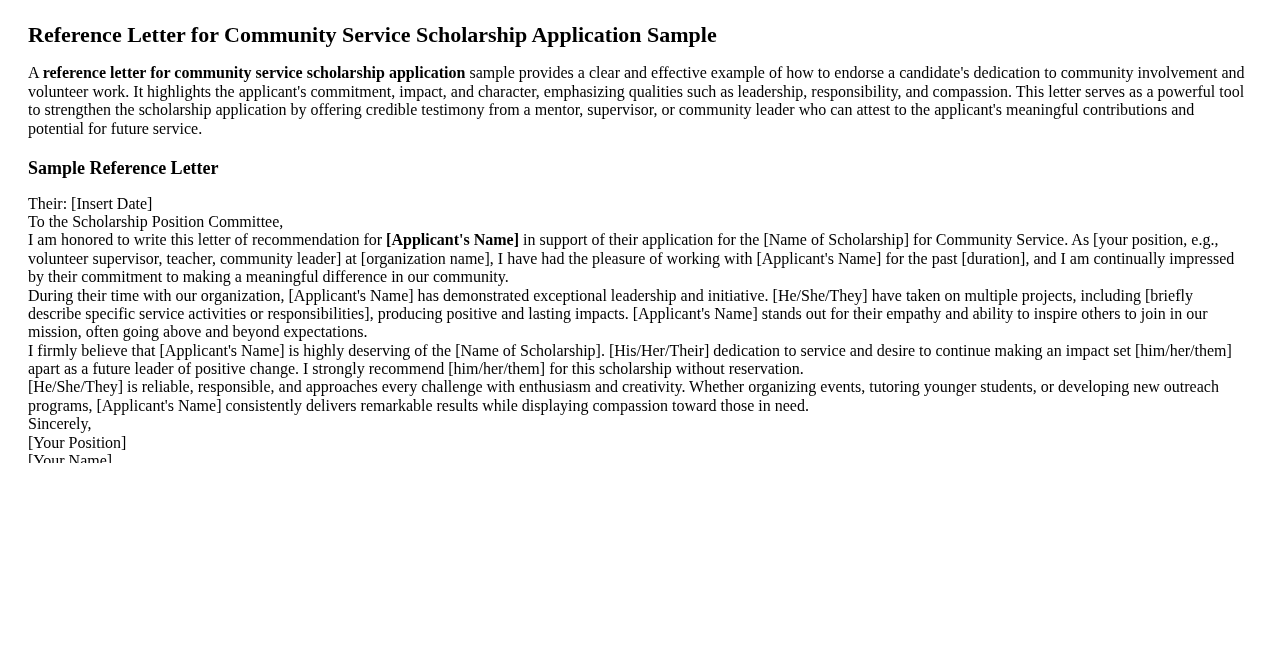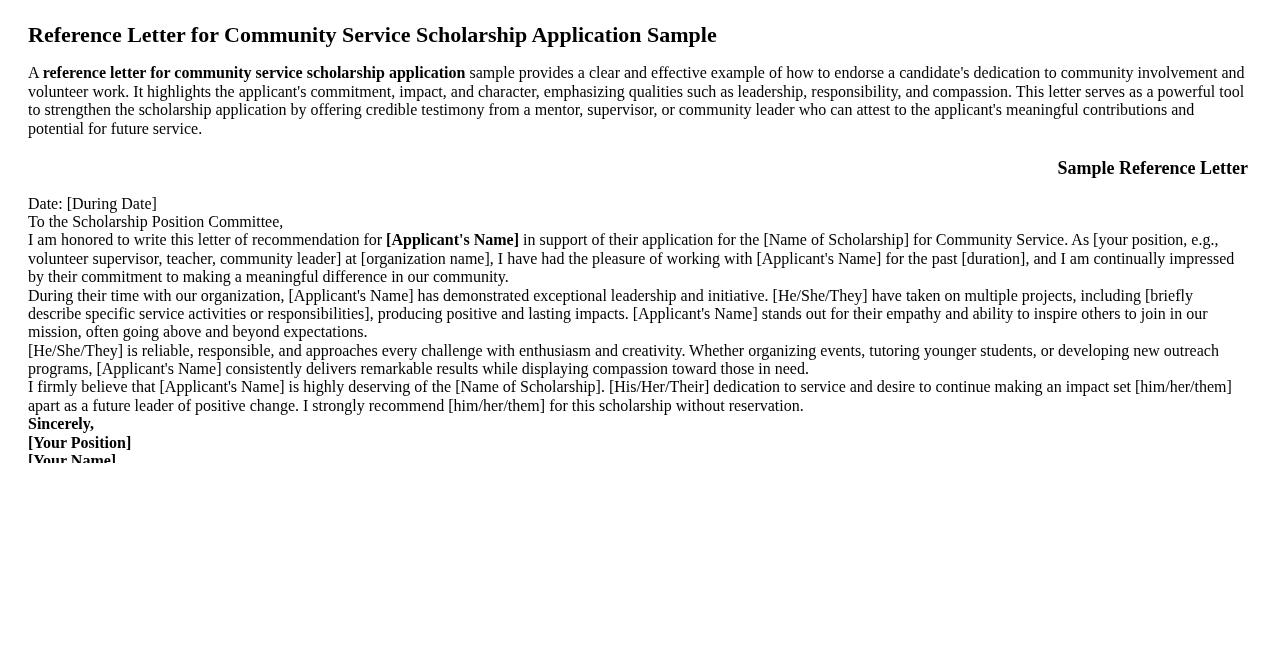--- a/index.html
+++ b/index.html
@@ -23,55 +23,53 @@
     font-size: 22px;
     font-weight: bold;
     margin: 14px 0 16px 0;
     line-height: 1.2;
   }
   h2.section-heading {
     font-size: 18px;
     font-weight: bold;
     margin: 20px 0 15px 0;
     line-height: 1.2;
-    text-align: right;
   }
   p {
     margin: 0 0;
   }
   .bold-inline {
     font-weight: bold;
   }
   .closing .line {
     display: block;
-    font-weight: bold;
   }
 </style>
 </head>
 <body>
 
 <div class="page">
 
   <h1 class="doc-title">Reference Letter for Community Service Scholarship Application Sample</h1>
 
   <p><span>A </span><span class="bold-inline">reference letter for community service scholarship application</span><span> sample provides a clear and effective example of how to endorse a candidate's dedication to community involvement and volunteer work. It highlights the applicant's commitment, impact, and character, emphasizing qualities such as leadership, responsibility, and compassion. This letter serves as a powerful tool to strengthen the scholarship application by offering credible testimony from a mentor, supervisor, or community leader who can attest to the applicant's meaningful contributions and potential for future service.</span></p>
 
   <h2 class="section-heading">Sample Reference Letter</h2>
 
-  <p>Date: [During Date]</p>
+  <p>Their: [Insert Date]</p>
 
   <p>To the Scholarship Position Committee,</p>
 
   <p><span>I am honored to write this letter of recommendation for </span><span class="bold-inline">[Applicant's Name]</span><span> in support of their application for the [Name of Scholarship] for Community Service. As [your position, e.g., volunteer supervisor, teacher, community leader] at [organization name], I have had the pleasure of working with [Applicant's Name] for the past [duration], and I am continually impressed by their commitment to making a meaningful difference in our community.</span></p>
 
   <p>During their time with our organization, [Applicant's Name] has demonstrated exceptional leadership and initiative. [He/She/They] have taken on multiple projects, including [briefly describe specific service activities or responsibilities], producing positive and lasting impacts. [Applicant's Name] stands out for their empathy and ability to inspire others to join in our mission, often going above and beyond expectations.</p>
 
+  <p>I firmly believe that [Applicant's Name] is highly deserving of the [Name of Scholarship]. [His/Her/Their] dedication to service and desire to continue making an impact set [him/her/them] apart as a future leader of positive change. I strongly recommend [him/her/them] for this scholarship without reservation.</p>
+
   <p>[He/She/They] is reliable, responsible, and approaches every challenge with enthusiasm and creativity. Whether organizing events, tutoring younger students, or developing new outreach programs, [Applicant's Name] consistently delivers remarkable results while displaying compassion toward those in need.</p>
-
-  <p>I firmly believe that [Applicant's Name] is highly deserving of the [Name of Scholarship]. [His/Her/Their] dedication to service and desire to continue making an impact set [him/her/them] apart as a future leader of positive change. I strongly recommend [him/her/them] for this scholarship without reservation.</p>
 
 
   <p class="closing">
     <span class="line">Sincerely,</span>
     <span class="line">[Your Position]</span>
     <span class="line">[Your Name]</span>
     <span class="line">[Organization Name]</span>
   </p>
 
 </div>

